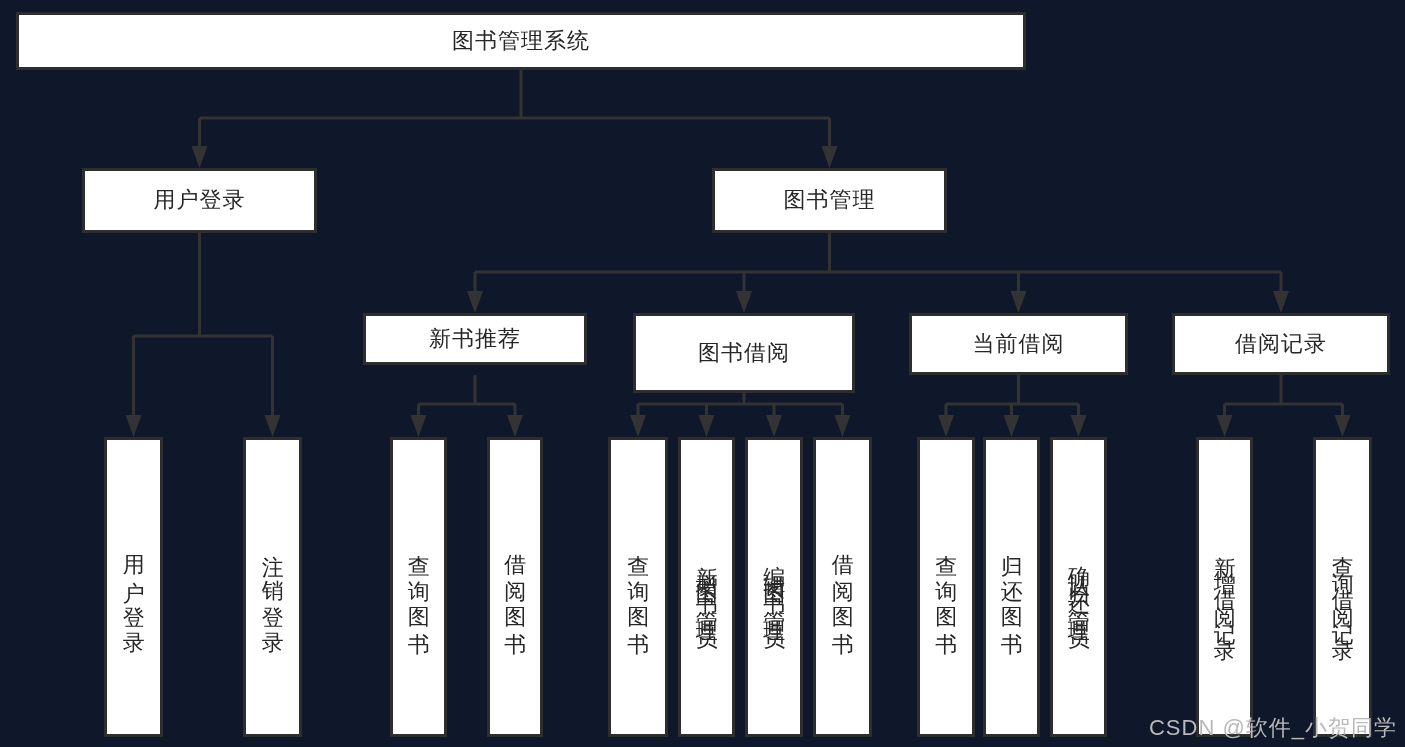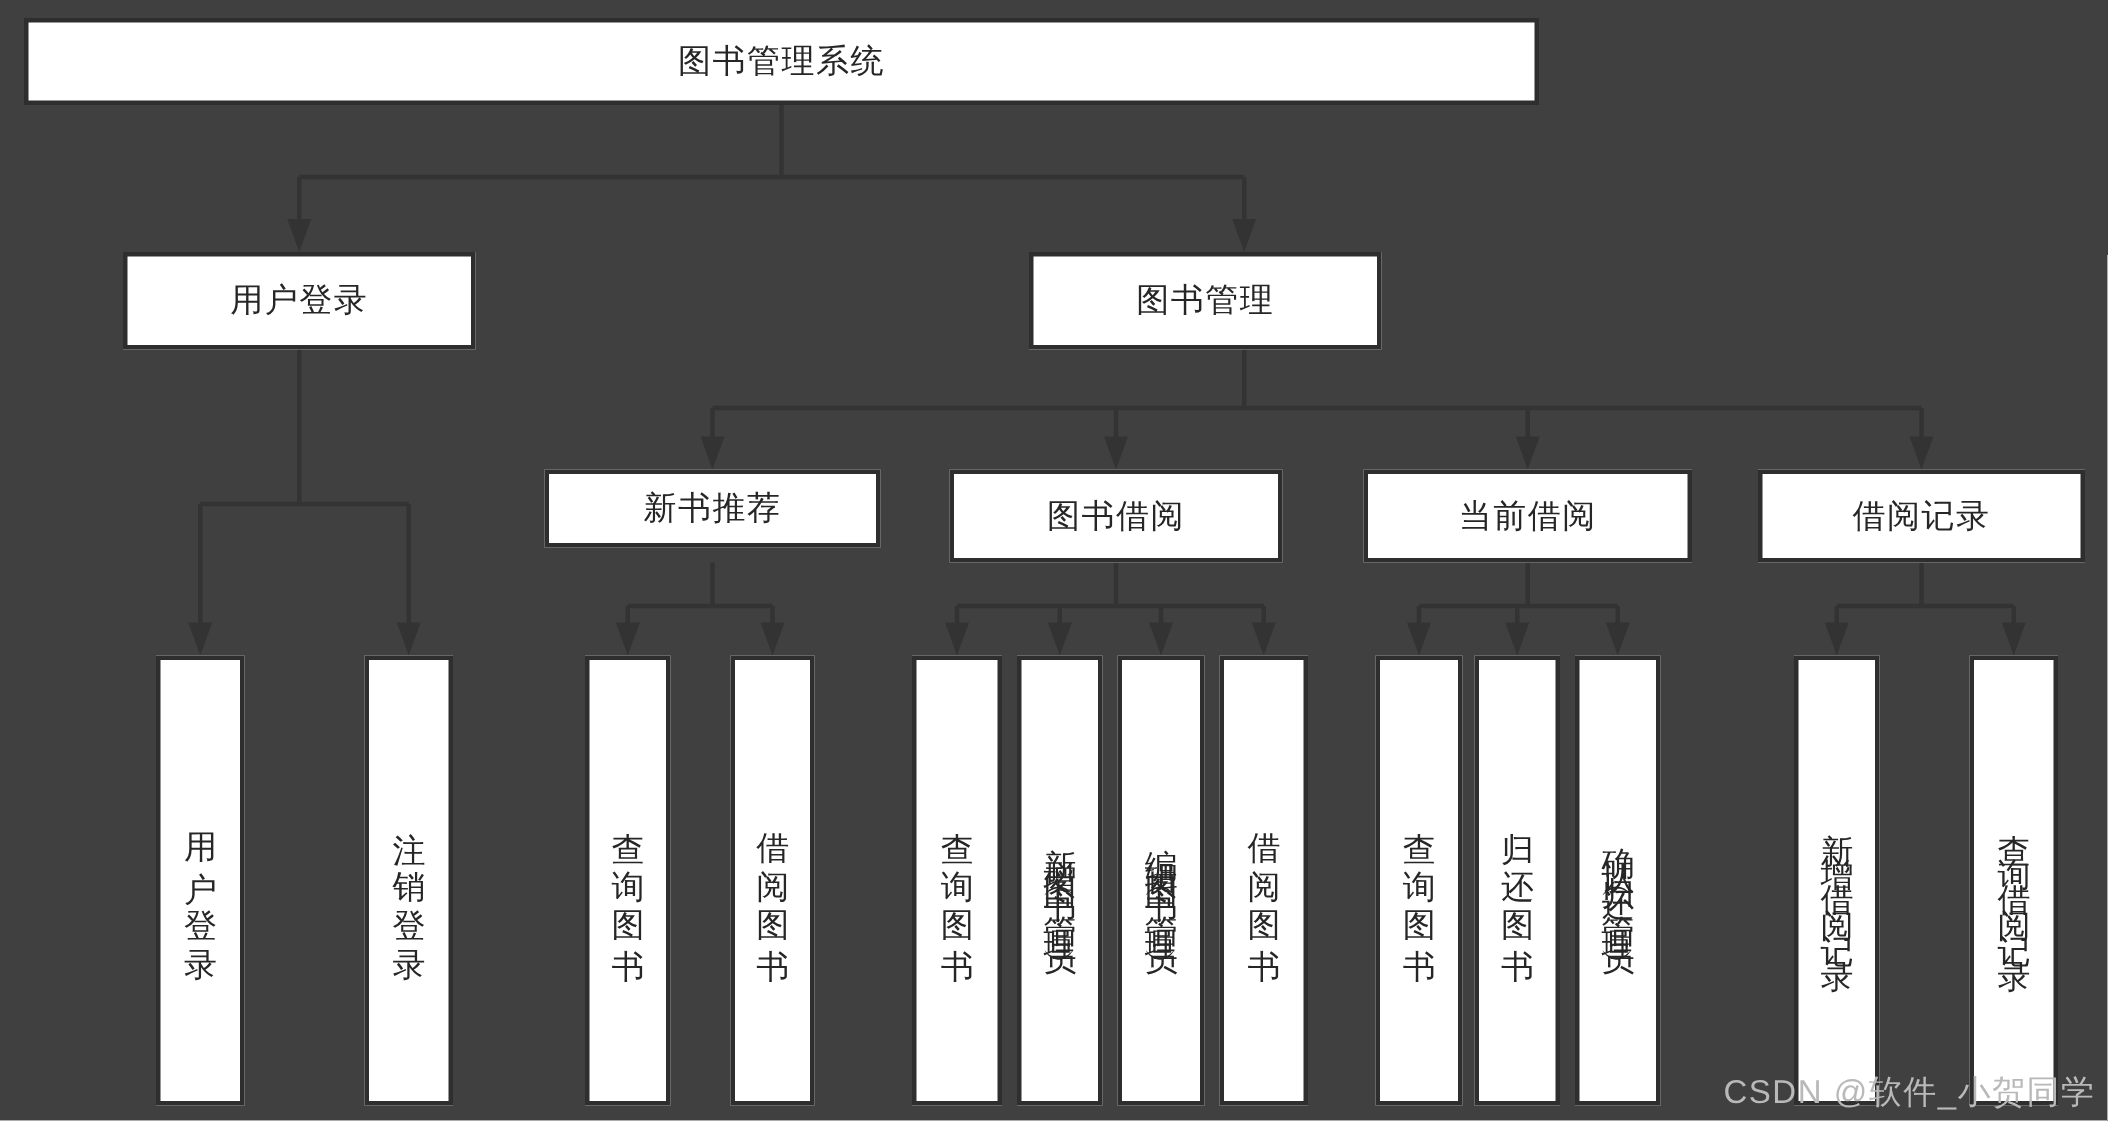--- a/index.html
+++ b/index.html
@@ -1,20 +1,20 @@
 <!DOCTYPE html>
 <html><head>
 <meta charset="utf-8">
 <style>
   html, body { margin: 0; padding: 0; background: #ffffff; }
   .canvas {
     position: relative;
     width: 1405px;
     height: 747px;
-    background: #404040;
+    background: #0f172a;
     font-family: "Liberation Sans", sans-serif;
     overflow: hidden;
   }
   .connectors {
     position: absolute;
     left: 0; top: 0;
     width: 1405px; height: 747px;
     pointer-events: none;
   }
   .box {
@@ -82,24 +82,24 @@
       <polygon points="1003.5,415 1019.5,415 1011.5,437"></polygon>
       <polygon points="1070.5,415 1086.5,415 1078.5,437"></polygon>
       <polygon points="1216.5,415 1232.5,415 1224.5,437"></polygon>
       <polygon points="1334.5,415 1350.5,415 1342.5,437"></polygon>
     </g>
   </svg>
 
   <div class="box" style="left:16px; top:12px; width:1010px; height:58px;">图书管理系统</div>
 
   <div class="box" style="left:82px; top:168px; width:235px; height:65px;">用户登录</div>
-  <div class="box" style="left:686px; top:168px; width:235px; height:65px;">图书管理</div>
+  <div class="box" style="left:712px; top:168px; width:235px; height:65px;">图书管理</div>
 
   <div class="box" style="left:363px; top:313px; width:224px; height:52px;">新书推荐</div>
-  <div class="box" style="left:633px; top:313px; width:222px; height:62px;">图书借阅</div>
+  <div class="box" style="left:633px; top:313px; width:222px; height:80px;">图书借阅</div>
   <div class="box" style="left:909px; top:313px; width:219px; height:62px;">当前借阅</div>
   <div class="box" style="left:1172px; top:313px; width:218px; height:62px;">借阅记录</div>
 
   <div class="box vbox" style="left:104px; top:437px; width:59px; height:300px;">用户登录</div>
   <div class="box vbox" style="left:243px; top:437px; width:59px; height:300px;">注销登录</div>
 
   <div class="box vbox" style="left:390px; top:437px; width:57px; height:300px;">查询图书</div>
   <div class="box vbox" style="left:487px; top:437px; width:56px; height:300px;">借阅图书</div>
 
   <div class="box vbox" style="left:608px; top:437px; width:60px; height:300px;">查询图书</div>

